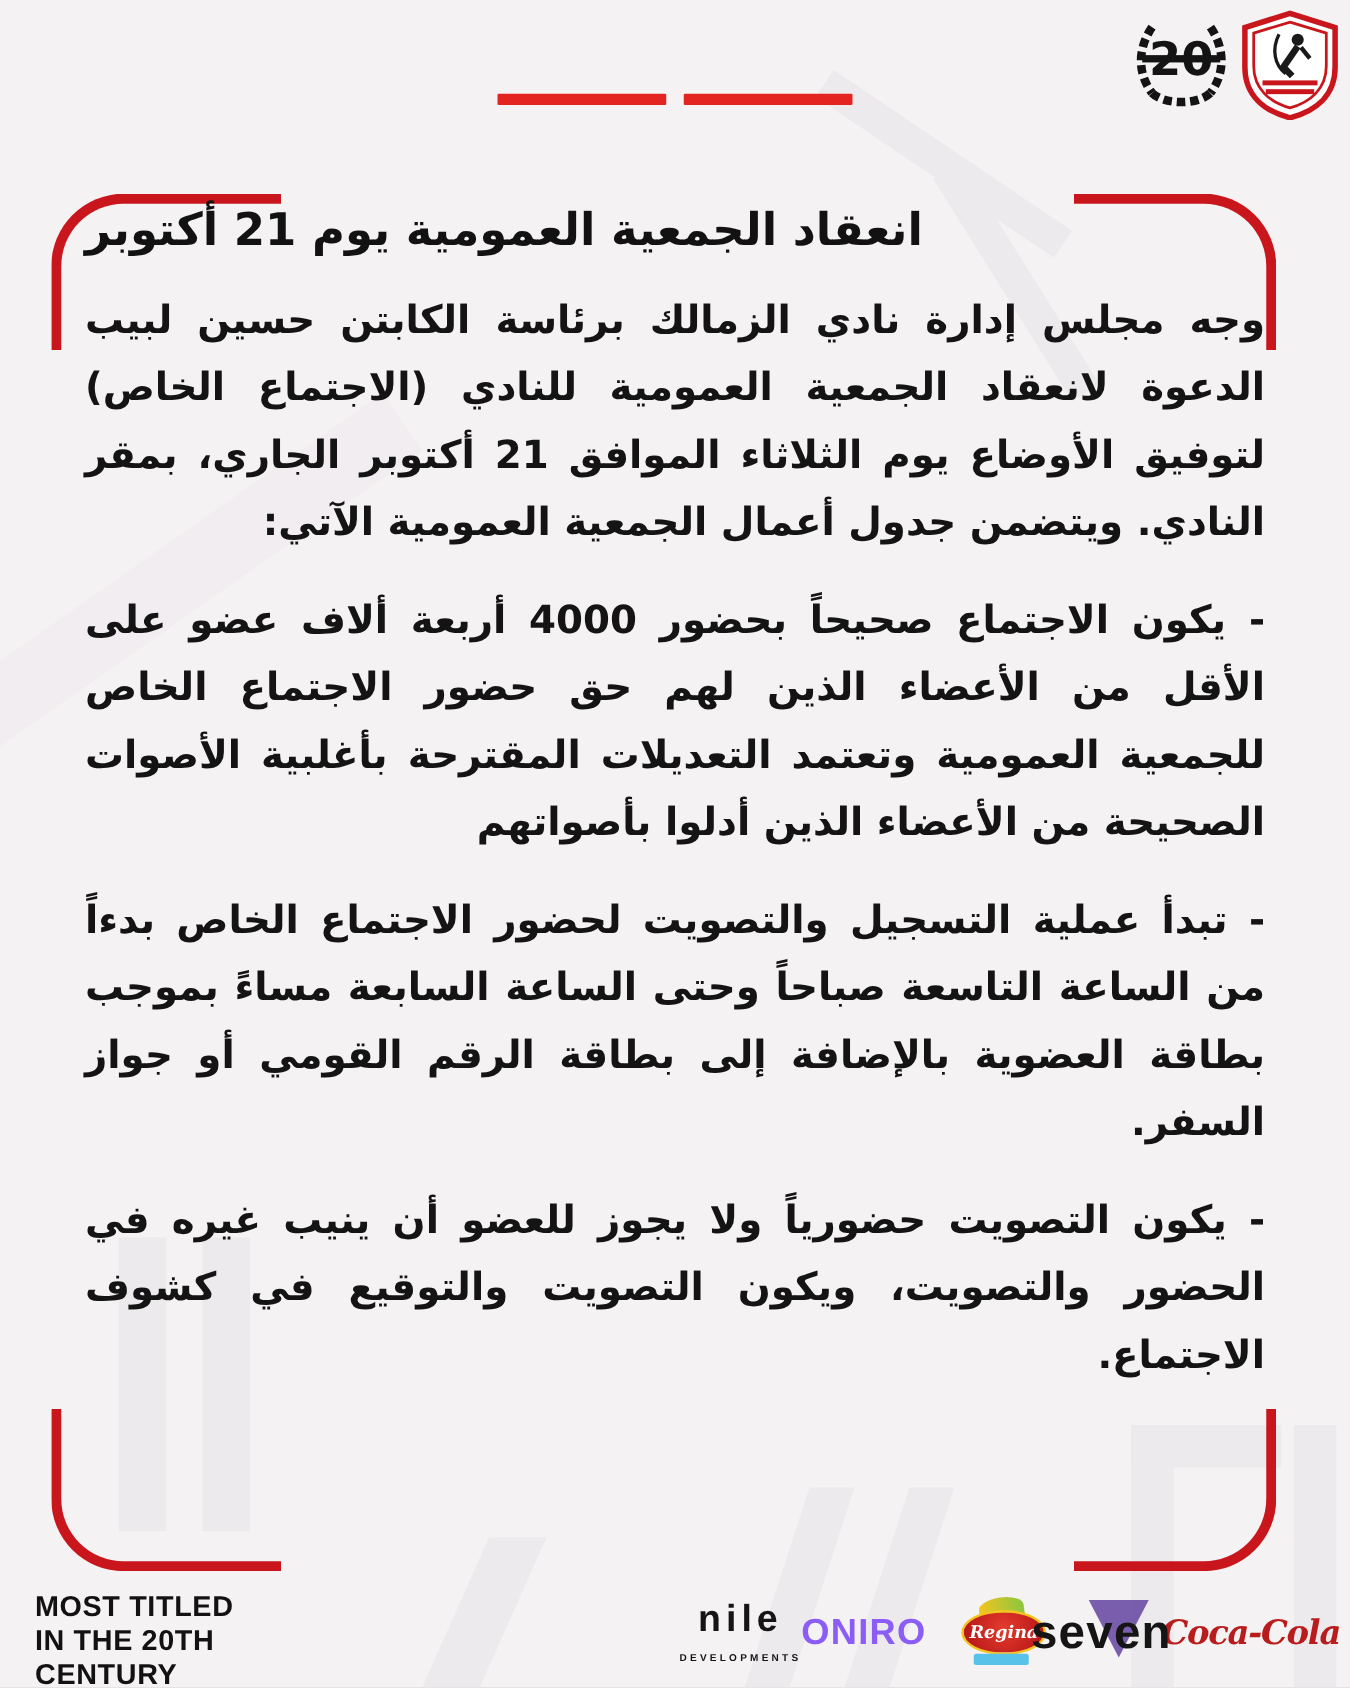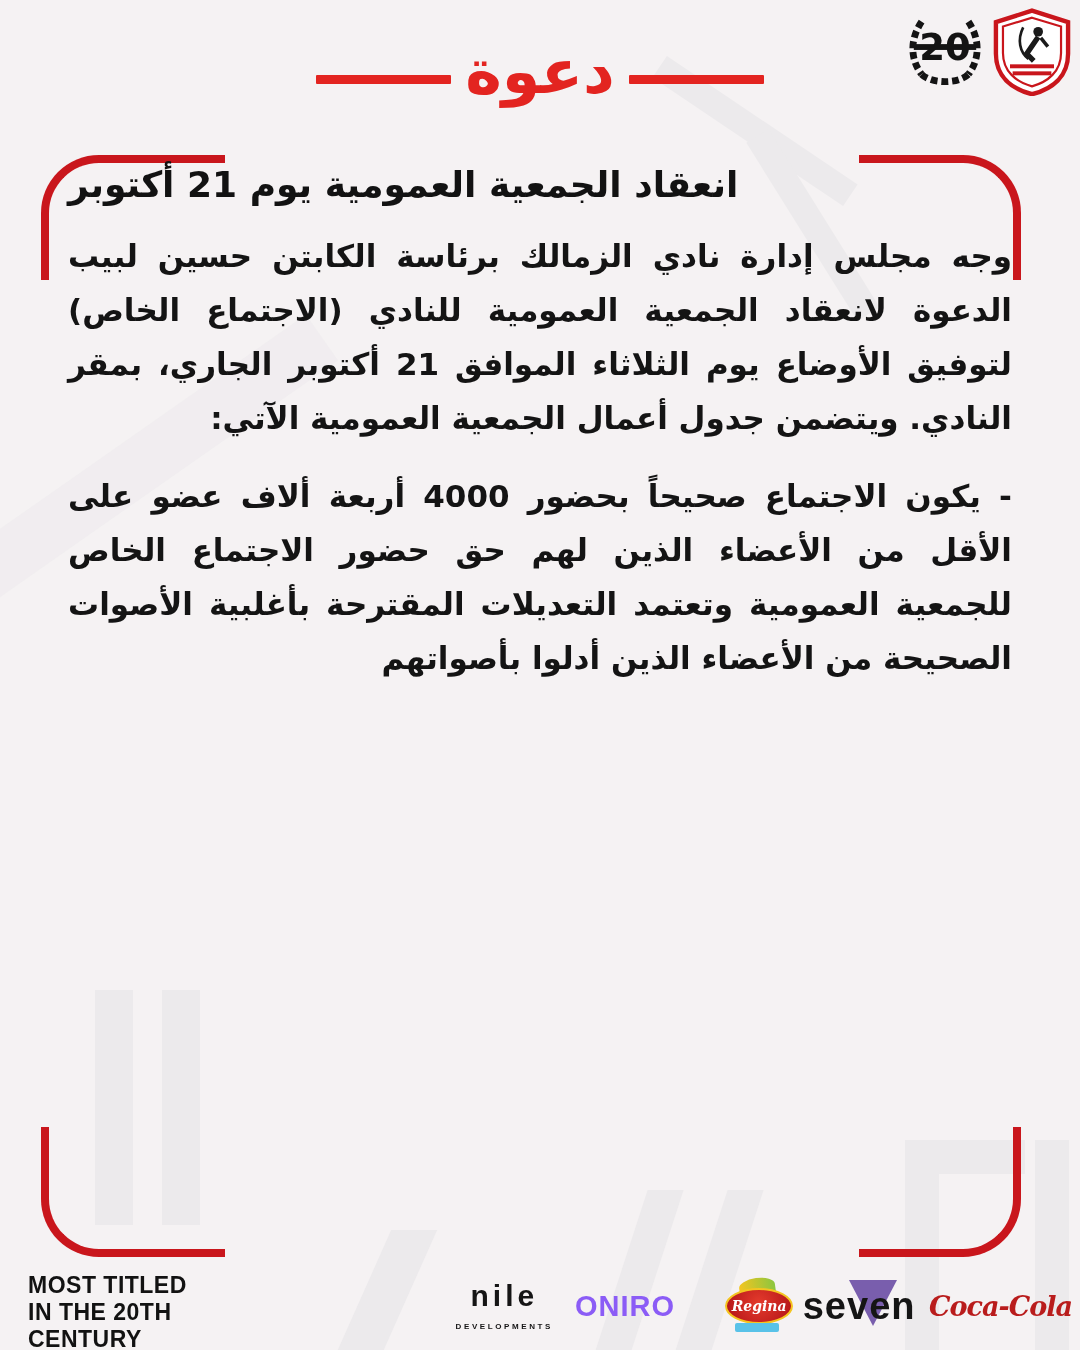--- a/index.html
+++ b/index.html
@@ -47,21 +47,21 @@
   .content p:last-child{margin-bottom:0;}
   
   .tagline{
     position:absolute;left:28px;top:1272px;z-index:2;
     font-family:"Liberation Sans",sans-serif;font-weight:bold;
     font-size:23px;line-height:27px;color:#121212;letter-spacing:.5px;
   }
   .tagline span{display:block;}
   .sponsors{
     position:absolute;right:8px;bottom:16px;height:56px;z-index:2;
-    display:flex;align-items:center;gap:22px;
+    display:flex;align-items:center;
   }
   .nile{display:flex;flex-direction:column;align-items:center;line-height:1;}
   .nile-main{font-family:"Liberation Sans",sans-serif;font-weight:bold;font-size:30px;
     letter-spacing:4px;color:#151515;}
   .nile-sub{font-family:Liberation Sans, sans-serif;font-weight:bold;font-size:8px;
     letter-spacing:2.6px;color:#151515;margin-top:12px;}
   .oniro{font-family:"Liberation Sans",sans-serif;font-weight:bold;font-size:29px;
     letter-spacing:1px;color:#8b5cf6;}
   .regina{position:relative;width:64px;height:52px;margin-left:28px;}
   .regina-leaf{position:absolute;left:14px;top:-2px;width:36px;height:16px;
@@ -96,21 +96,20 @@
   <div class="wm" style="left:360px;top:1230px;width:46px;height:140px;transform:skewX(-24deg);"></div>
   <div class="wm" style="left:620px;top:1190px;width:36px;height:170px;transform:skewX(-18deg);"></div>
   <div class="wm" style="left:700px;top:1190px;width:36px;height:170px;transform:skewX(-18deg);"></div>
   <div class="wm" style="left:905px;top:1140px;width:120px;height:34px;"></div>
   <div class="wm" style="left:905px;top:1140px;width:34px;height:215px;"></div>
   <div class="wm" style="left:1035px;top:1140px;width:34px;height:215px;"></div>
   <div class="wm" style="left:-60px;top:430px;width:420px;height:56px;transform:rotate(-35deg);opacity:.55;"></div>
 
   <div class="title-row">
     <span class="title-dash"></span>
-    <span class="poster-title">دعوة</span>
     <span class="title-dash"></span>
   </div>
 
   <div class="logo-row">
     <span>
       <svg width="78" height="80" viewBox="0 0 80 82">
         <path d="M16 14 C4 32 4 52 16 68" stroke="#141414" stroke-width="7" fill="none" stroke-dasharray="7 4"></path>
         <path d="M64 14 C76 32 76 52 64 68" stroke="#141414" stroke-width="7" fill="none" stroke-dasharray="7 4"></path>
         <path d="M16 68 C26 78 54 78 64 68" stroke="#141414" stroke-width="7" fill="none" stroke-dasharray="7 4"></path>
         <text x="40" y="53" text-anchor="middle" font-size="38" font-weight="bold" fill="#141414" font-family="DejaVu Sans, sans-serif">20</text>
@@ -133,20 +132,22 @@
 
   <div class="corner c-tl"></div>
   <div class="corner c-tr"></div>
   <div class="corner c-bl"></div>
   <div class="corner c-br"></div>
 
   <div class="content">
     <h1 class="heading">انعقاد الجمعية العمومية يوم 21 أكتوبر</h1>
     <p>وجه مجلس إدارة نادي الزمالك برئاسة الكابتن حسين لبيب الدعوة لانعقاد الجمعية العمومية للنادي (الاجتماع الخاص) لتوفيق الأوضاع يوم الثلاثاء الموافق 21 أكتوبر الجاري، بمقر النادي. ويتضمن جدول أعمال الجمعية العمومية الآتي:</p>
     <p>- يكون الاجتماع صحيحاً بحضور 4000 أربعة ألاف عضو على الأقل من الأعضاء الذين لهم حق حضور الاجتماع الخاص للجمعية العمومية وتعتمد التعديلات المقترحة بأغلبية الأصوات الصحيحة من الأعضاء الذين أدلوا بأصواتهم</p>
+    <p>- تبدأ عملية التسجيل والتصويت لحضور الاجتماع الخاص بدءاً من الساعة التاسعة صباحاً وحتى الساعة السابعة مساءً بموجب بطاقة العضوية بالإضافة إلى بطاقة الرقم القومي أو جواز السفر.</p>
+    <p>- يكون التصويت حضورياً ولا يجوز للعضو أن ينيب غيره في الحضور والتصويت، ويكون التصويت والتوقيع في كشوف الاجتماع.</p>
   </div>
 
   <div class="tagline">
     <span>MOST TITLED</span>
     <span>IN THE 20TH</span>
     <span>CENTURY</span>
   </div>
 
   <div class="sponsors">
     <div class="nile">

